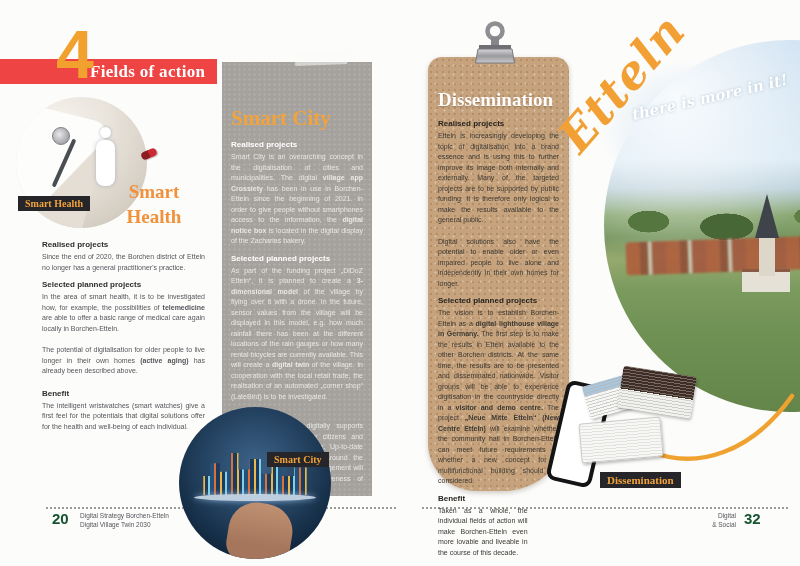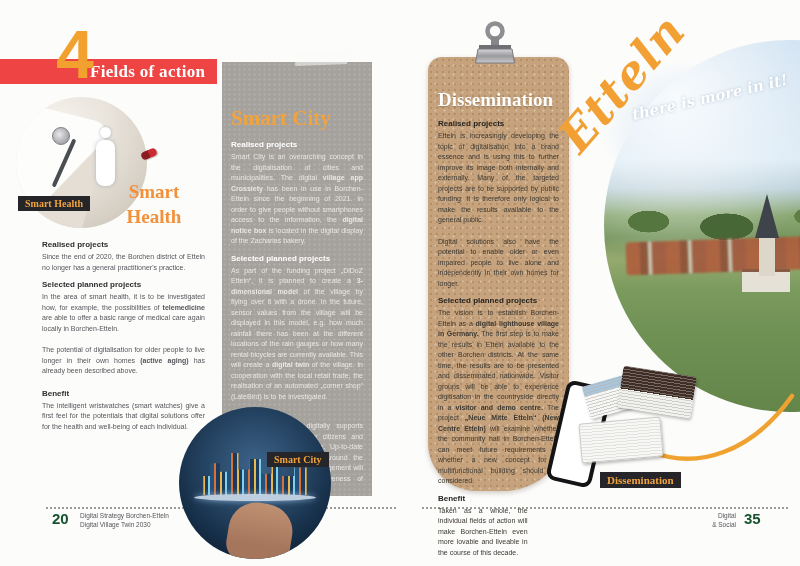--- a/index.html
+++ b/index.html
@@ -281,15 +281,15 @@
   <div class="dotline dot-right"></div>
   <div class="pagenum pn-left">20</div>
   <div class="foot-text ft-left">
     <div>Digital Strategy Borchen-Etteln</div>
     <div>Digital Village Twin 2030</div>
   </div>
   <div class="foot-text ft-right">
     <div>Digital</div>
     <div>&amp; Social</div>
   </div>
-  <div class="pagenum pn-right">35</div>
+  <div class="pagenum pn-right">32</div>
 
 </div>
 
 </body></html>

